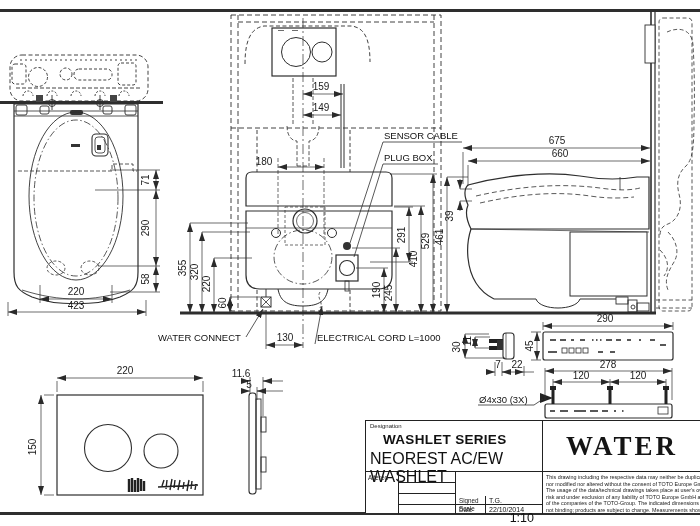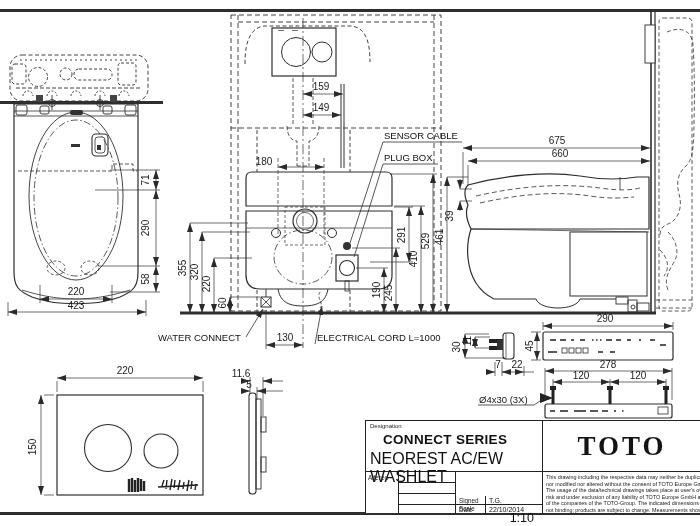--- a/index.html
+++ b/index.html
@@ -414,24 +414,24 @@
   <text class="lbl" x="158" y="341">WATER CONNECT</text>
   <text class="lbl" x="317" y="341">ELECTRICAL CORD L=1000</text>
   <text class="lbl" x="479" y="403">Ø4x30 (3X)</text>
 </g>
 </svg>
 
 <div class="tb">
   <div class="tb-top">
     <div class="tb-designation">
       <div class="tb-deslabel">Designation</div>
-      <div class="tb-series">CONNECT SERIES</div>
+      <div class="tb-series">WASHLET SERIES</div>
       <div class="tb-model">NEOREST AC/EW WASHLET</div>
     </div>
-    <div class="tb-logo">TOTO</div>
+    <div class="tb-logo">WATER</div>
   </div>
   <div class="tb-bot">
     <div class="tb-altered">Altered</div>
     <div class="tb-rev">
           <div></div>
           <div></div>
           <div></div>
         </div>
     <div class="tb-meta">
       <div class="tb-scalerow">

